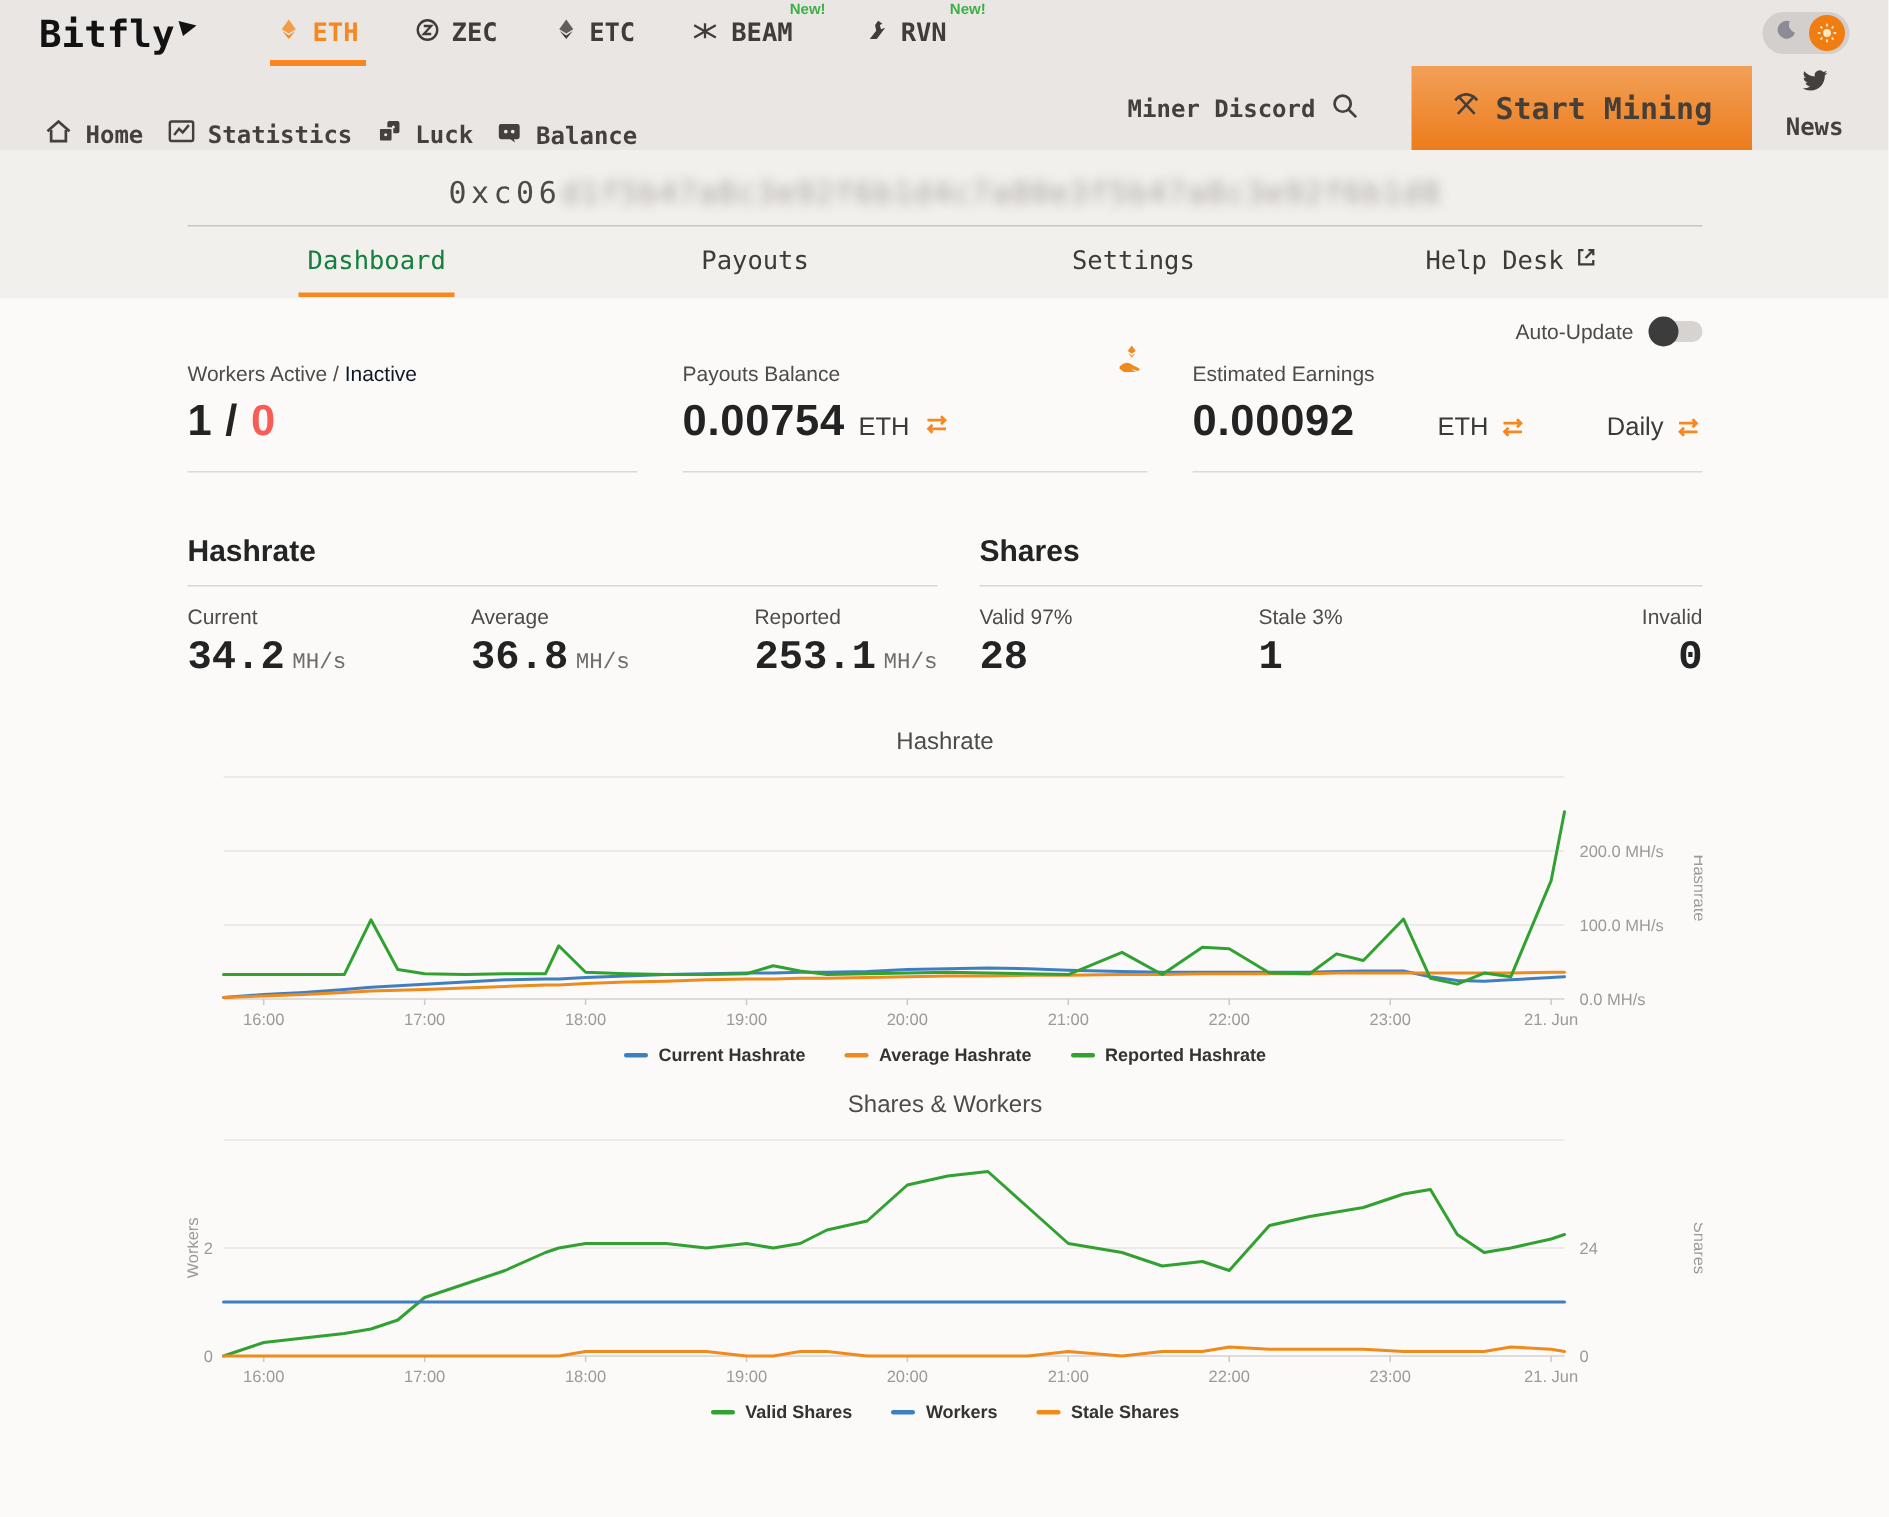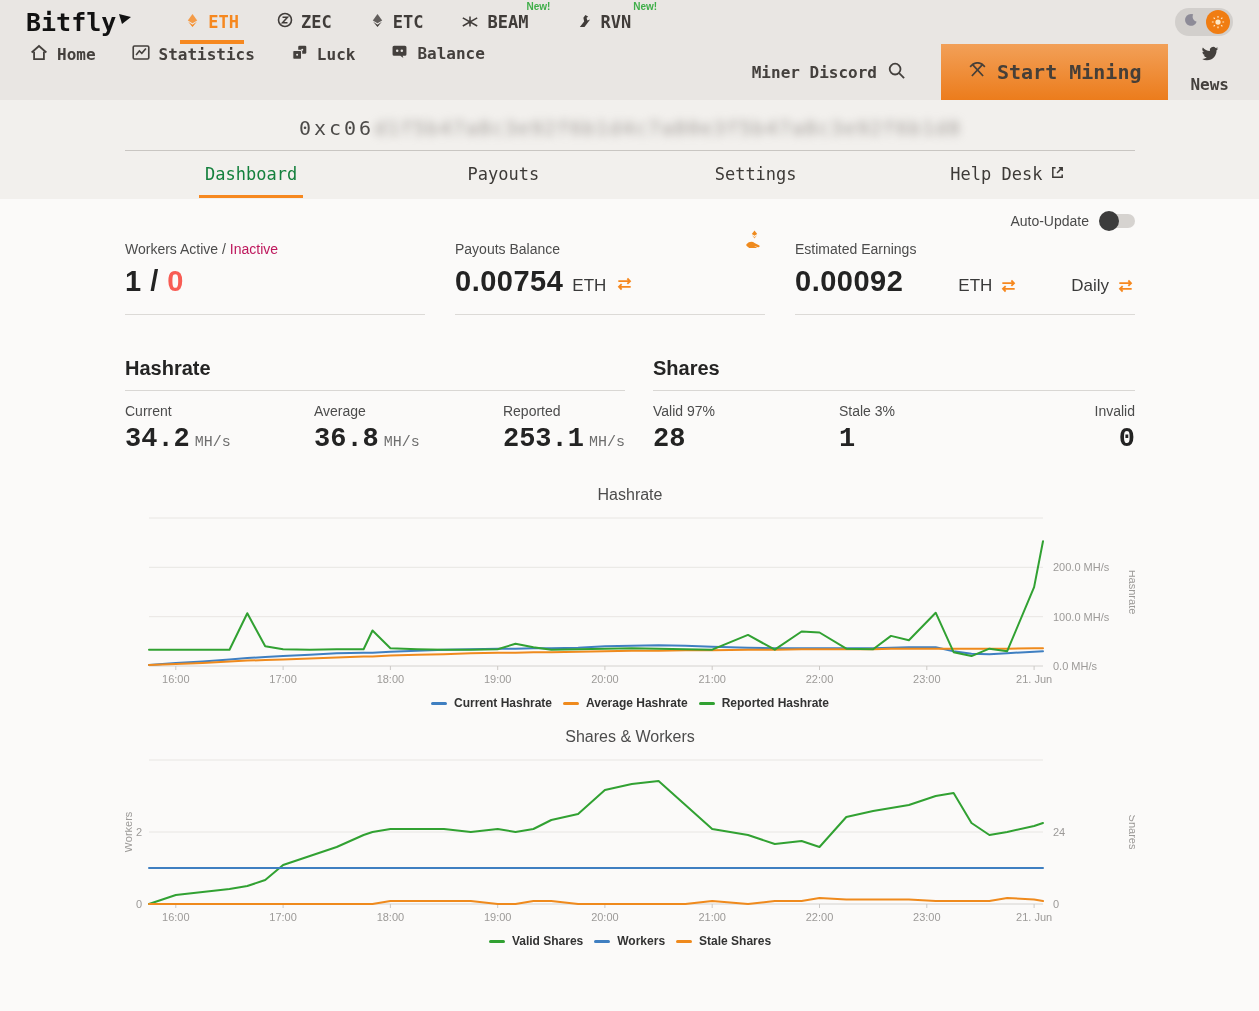--- a/index.html
+++ b/index.html
@@ -13,21 +13,21 @@
   .coin { position:relative; display:flex; align-items:center; gap:8px; padding:0 19px; font-family:"DejaVu Sans Mono", monospace; font-weight:bold; font-size:17px; color:#403c39; }
   .coin.active { color:#f6881f; }
   .coin.active::after { content:""; position:absolute; left:14px; right:14px; bottom:0; height:4px; background:#f6881f; }
   .coin .new { position:absolute; top:1px; right:8px; font-family:"Liberation Sans",sans-serif; font-size:10px; font-weight:bold; color:#3fae49; font-style:normal; }
   .coin .new:empty { display:none; }
   .theme-toggle { margin-left:auto; align-self:center; width:58px; height:28px; border-radius:14px; background:#d2cfcc; display:flex; align-items:center; justify-content:space-between; padding:0 3px; }
   .sun-knob { width:24px; height:24px; border-radius:50%; background:#f07d12; display:flex; align-items:center; justify-content:center; }
 
   
   .navbar { height:56px; background:#e9e6e3; display:flex; align-items:stretch; padding-left:30px; }
-  .nav-left { display:flex; align-items:flex-start; gap:36px; }
+  .nav-left { display:flex; align-items:flex-end; gap:16px; }
   .nav-item { display:flex; align-items:center; gap:9px; font-family:"DejaVu Sans Mono", monospace; font-weight:bold; font-size:16px; color:#44403d; }
   .nav-right { margin-left:auto; display:flex; align-items:stretch; }
   .miner-address { display:flex; align-items:center; gap:10px; font-family:"DejaVu Sans Mono", monospace; font-weight:bold; font-size:16px; color:#44403d; margin-right:36px; }
   .start-mining { display:flex; align-items:center; gap:10px; padding:0 27px; background:linear-gradient(180deg,#f2a058,#ec7c1c); font-family:"DejaVu Sans Mono", monospace; font-weight:bold; font-size:20px; color:#463f38; }
   .news { display:flex; align-items:center; gap:9px; font-family:"DejaVu Sans Mono", monospace; font-weight:bold; font-size:16px; color:#44403d; padding:0 30px 0 22px;flex-direction:column; }
 
   
   .subhead { background:#f2f0ed; padding-top:16px; }
   .addr-wrap { margin:0 124px 0 125px; border-bottom:1px solid #c9c6c2; padding-bottom:10px; text-align:center; }
   .addr { font-family:"DejaVu Sans Mono", monospace; font-size:20px; color:#4c4a48; letter-spacing:3px; white-space:nowrap; }
@@ -43,21 +43,21 @@
   .row { margin-left:125px; margin-right:124px; }
 
   .autoupdate { display:flex; justify-content:flex-end; align-items:center; gap:12px; padding-top:14px; font-size:14px; color:#4a4a4a; }
   .switch { position:relative; width:34px; height:14px; border-radius:7px; background:#d6d3d0; }
   .switch .knob { position:absolute; left:-2px; top:-3px; width:20px; height:20px; border-radius:50%; background:#3c3c3c; }
 
   .stats-grid { display:flex; justify-content:space-between; margin-top:12px; }
   .stat-card { position:relative; border-bottom:1px solid #dcdad7; padding-bottom:16px; }
   .stat-card.w1 { width:300px; } .stat-card.w2 { width:310px; } .stat-card.w3 { width:340px; }
   .stat-label { font-size:14px; color:#4c4c4c; margin-bottom:8px; }
-  .stat-label .red { color:#be185d; }
+  .stat-label .red { color:#0f172a; }
   .val-row { display:flex; align-items:baseline; gap:9px; }
   .big { font-size:29px; font-weight:bold; color:#232323; letter-spacing:.5px; }
   .big .red { color:#f85c54; }
   .unit { font-size:17px; color:#3a3a3a; }
   .swap { color:#f6881f; display:inline-flex; align-items:center; }
   .payout-ic { position:absolute; right:0; top:-12px; color:#ef8a1e; }
   .earn-units { display:flex; gap:0; flex:1; justify-content:space-between; margin-left:46px; align-items:baseline; }
   .earn-units .u { display:flex; align-items:center; gap:7px; font-size:17px; color:#3a3a3a; }
 
   .hs-grid { display:flex; justify-content:space-between; margin-top:42px; }
@@ -71,21 +71,21 @@
   .sub-unit { font-size:15px; color:#6e6e6e; font-weight:normal; margin-left:5px; }
 
   .chart-block { margin-top:32px; }
   .chart-title { text-align:center; font-size:16px; color:#4c4c4c; margin-bottom:8px; }
   svg.chart { display:block; }
   .grid { stroke:#e8e6e3; stroke-width:1; }
   .grid0 { stroke:#d4d2cf; }
   .xtick { stroke:#ccc9c6; stroke-width:1; }
   .tick { fill:#9c9a98; font-size:11px; font-family:"Liberation Sans",sans-serif; }
   .axt { fill:#9c9a98; font-size:11px; font-family:"Liberation Sans",sans-serif; }
-  .legend { display:flex; justify-content:center; gap:11px; margin-top:4px; }
+  .legend { display:flex; justify-content:center; gap:26px; margin-top:4px; }
   .lg-item { display:inline-flex; align-items:center; gap:7px; font-size:12px; font-weight:bold; color:#333; cursor:pointer; }
   .lg-dash { display:inline-block; width:16px; height:3px; border-radius:2px; }
 </style>
 </head>
 <body>
 
 <header class="coinbar">
   <div class="logo">
     <span>Bitfly</span>
     <span style="margin-top:-12px"><svg viewBox="0 0 14 12" width="14" height="12">

